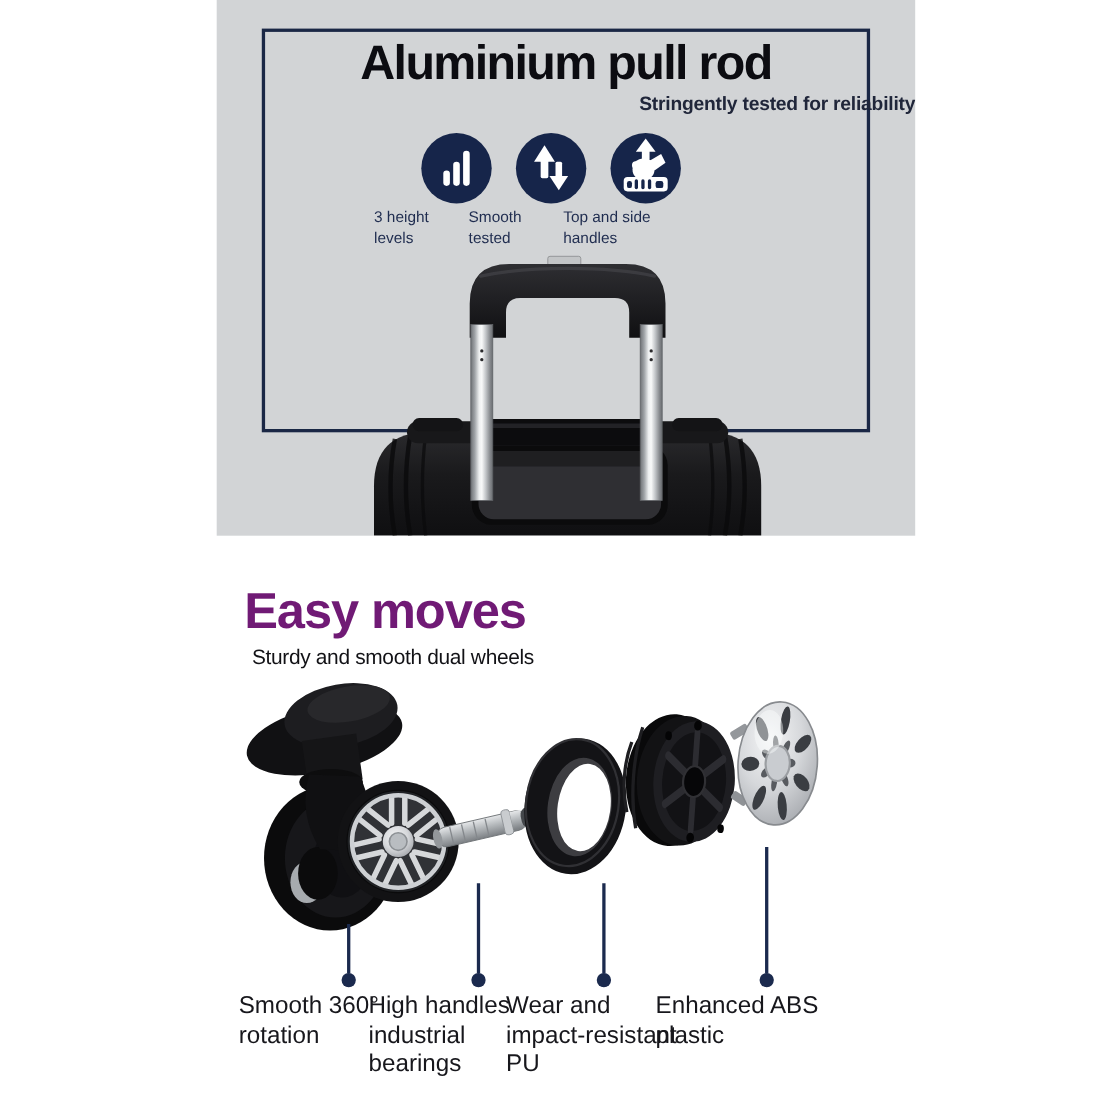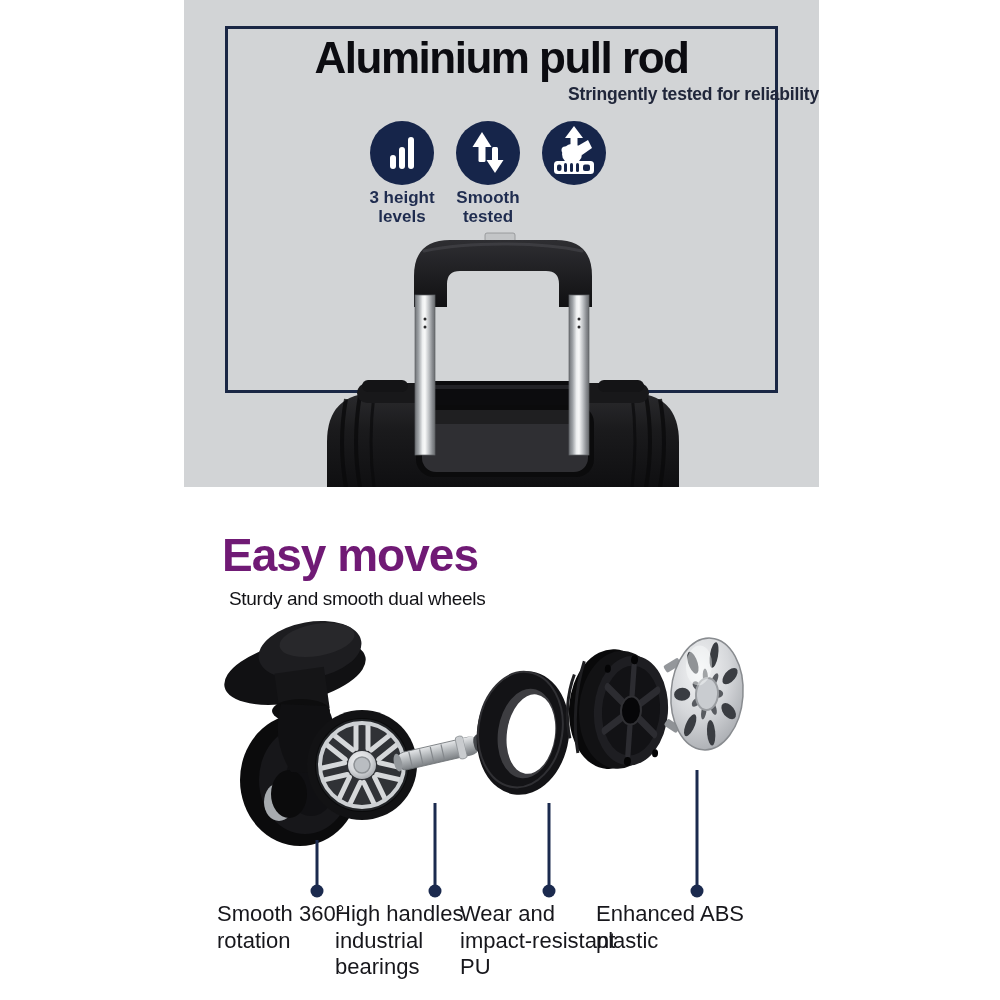--- a/index.html
+++ b/index.html
@@ -1,33 +1,33 @@
 <!DOCTYPE html>
 <html><head>
 <meta charset="utf-8">
 <style>
   html,body{margin:0;padding:0;background:#ffffff;}
   .page{position:relative;width:1000px;height:1000px;background:#ffffff;overflow:hidden;
         font-family:"Liberation Sans",sans-serif;}
 
   
-  .gray-band{position:absolute;left:184px;top:0;width:635px;height:487px;
+  .gray-band{position:absolute;left:197px;top:0;width:635px;height:487px;
              background:#d2d4d6;overflow:hidden;}
   .panel-frame{position:absolute;left:41px;top:26px;width:553px;height:367px;
                box-sizing:border-box;border:3px solid #1a2745;}
   .top-title{position:absolute;left:0;top:33px;width:100%;margin:0;text-align:center;
              font-size:44px;font-weight:700;letter-spacing:-1.5px;color:#0c0c11;}
   .top-sub{position:absolute;left:0;top:84px;width:100%;margin:0;text-align:right;
            font-size:17.5px;font-weight:700;letter-spacing:-0.2px;color:#20263a;}
   .features{position:absolute;left:175px;top:121px;display:flex;}
   .feature{width:86px;display:flex;flex-direction:column;align-items:center;}
   .feature-circle{width:64px;height:64px;border-radius:50%;background:#16254a;
                   display:flex;align-items:center;justify-content:center;flex:none;}
-  .feature-label{margin-top:3px;width:150px;text-align:center;font-size:17px;
-                 line-height:19px;font-weight:700;color:#1f2c4f;white-space:pre-line;}
+  .feature-label{margin-top:3px;width:150px;font-size:14px;
+                 line-height:19px;font-weight:400;color:#1f2c4f;white-space:pre-line;}
   .suitcase{position:absolute;left:118px;top:227px;}
 
   
   .bottom-title{position:absolute;left:222px;top:528px;margin:0;
                 font-size:46px;font-weight:700;letter-spacing:-1px;color:#701a75;}
   .bottom-sub{position:absolute;left:224px;top:583px;margin:5px;
               font-size:19px;letter-spacing:-0.3px;color:#121216;}
   .wheels{position:absolute;left:215px;top:612px;}
   .callout{position:absolute;top:901px;width:200px;text-align:left;
            font-size:22px;line-height:26.5px;color:#17171c;white-space:pre-line;}
@@ -90,20 +90,22 @@
               </g>
               <g fill="#16254a">
                 <rect x="22" y="42" width="3" height="9" rx="1.5"></rect>
                 <rect x="28" y="42" width="3" height="9" rx="1.5"></rect>
                 <rect x="34" y="42" width="3" height="9" rx="1.5"></rect>
                 <rect x="41" y="43.5" width="7" height="6.5" rx="2"></rect>
                 <rect x="15" y="43.5" width="4.5" height="6.5" rx="2"></rect>
               </g>
             </svg>
           </div>
+          <div class="feature-label">Top and side
+handles</div>
         </div>
       </div>
 
       <svg class="suitcase" width="400" height="260" viewBox="0 0 400 260">
         <defs>
           <linearGradient id="chrome" x1="0" y1="0" x2="1" y2="0">
             <stop offset="0" stop-color="#6f7276"></stop>
               <stop offset="0.18" stop-color="#9fa3a7"></stop>
             <stop offset="0.38" stop-color="#eef0f1"></stop>
               <stop offset="0.5" stop-color="#f8f9f9"></stop>

